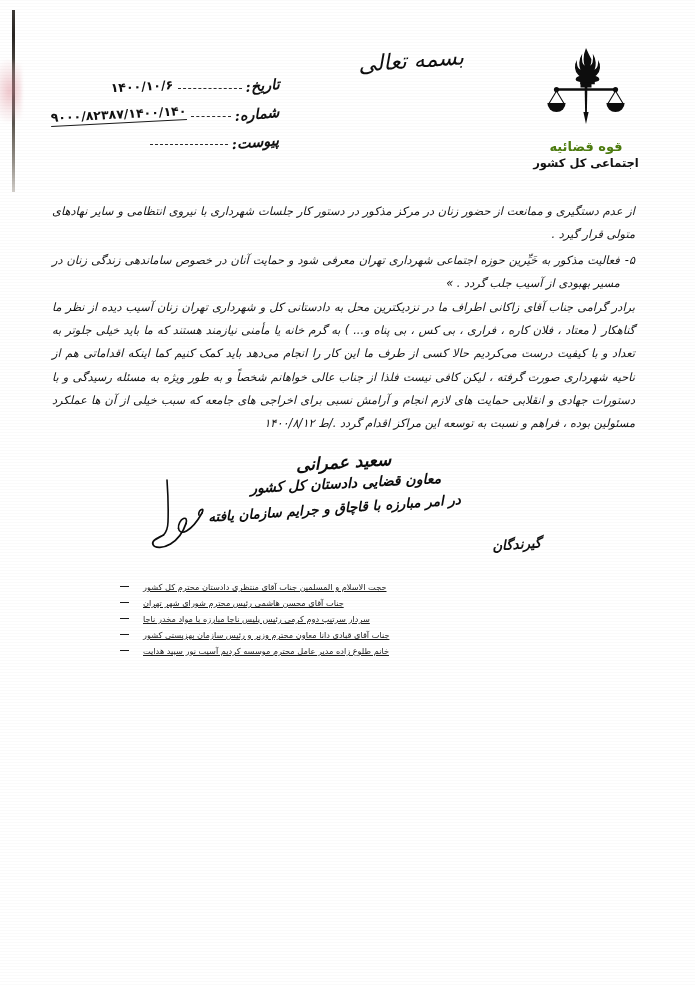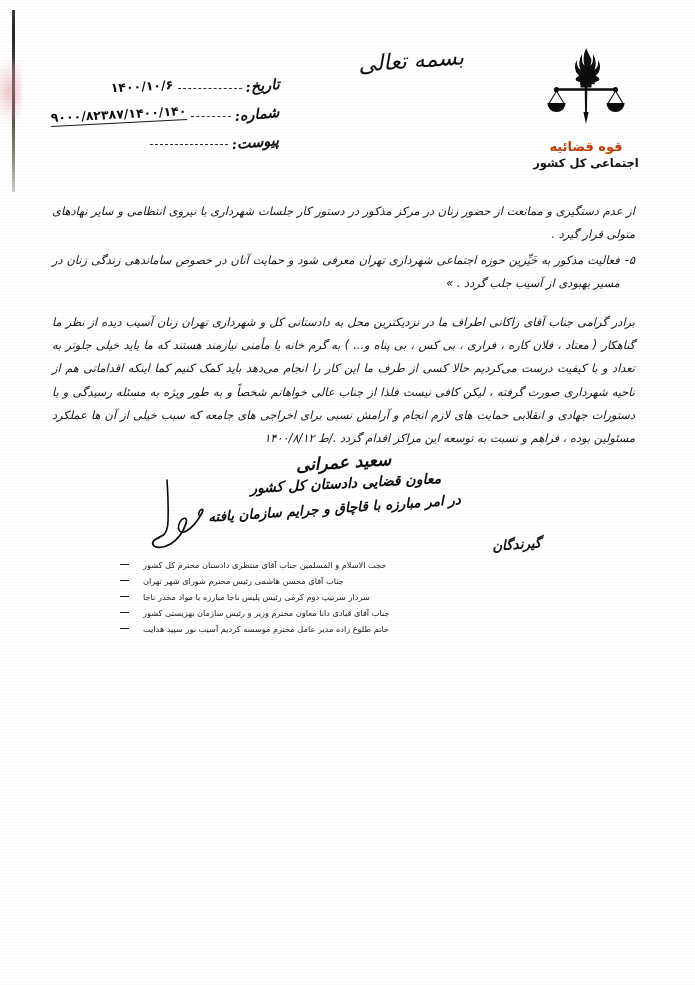--- a/index.html
+++ b/index.html
@@ -59,21 +59,21 @@
     top: 44px;
     width: 140px;
     text-align: center;
   }
   .emblem svg { display: block; margin: 0 auto; }
   .emblem-org {
     font-family: "DejaVu Sans", sans-serif;
     font-weight: 700;
     font-size: 13px;
     letter-spacing: .5px;
-    color: #c2410c;
+    color: #4d7c0f;
     margin-top: 3px;
     line-height: 1.25;
   }
   .emblem-sub {
     font-family: "DejaVu Sans", sans-serif;
     font-weight: 700;
     font-size: 11.5px;
     color: #111;
     margin-top: 2px;
     line-height: 1.2;
@@ -160,21 +160,21 @@
     gap: 5px;
     align-items: flex-start;
   }
   .num-item .marker {
     flex: 0 0 auto;
     font-family: "DejaVu Sans", sans-serif;
     font-size: 11.4px;
     padding-top: 0;
   }
   .num-item .txt { flex: 1 1 auto; text-align: justify; }
-  .para-block { margin-top: 15px; }
+  .para-block { margin-top: 0; }
   .para-block p { text-align: justify; }
 
   
   .sign {
     position: absolute;
     left: 0;
     right: 0;
     top: 452px;
     direction: rtl;
     text-align: center;
@@ -222,26 +222,27 @@
     font-weight: 700;
     font-size: 13.5px;
     color: #101010;
     transform: rotate(-4deg);
     white-space: nowrap;
   }
   .recipients {
     position: absolute;
     right: 150px;
     left: 120px;
-    top: 558px;
+    top: 580px;
     direction: rtl;
     font-family: "DejaVu Sans", sans-serif;
     font-size: 8.2px;
     line-height: 1.95;
     color: #1a1a1a;
+    text-decoration: underline;
   }
   .rcp-row {
     display: flex;
     align-items: baseline;
     justify-content: flex-end;
     gap: 8px;
   }
   .rcp-dash {
     flex: 0 0 auto;
     width: 9px;

